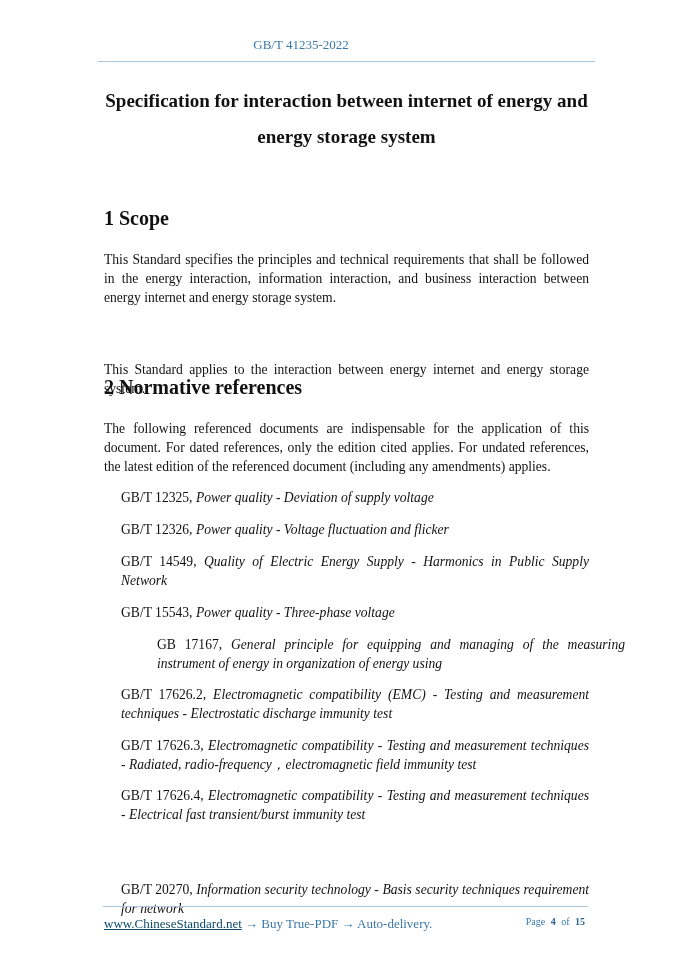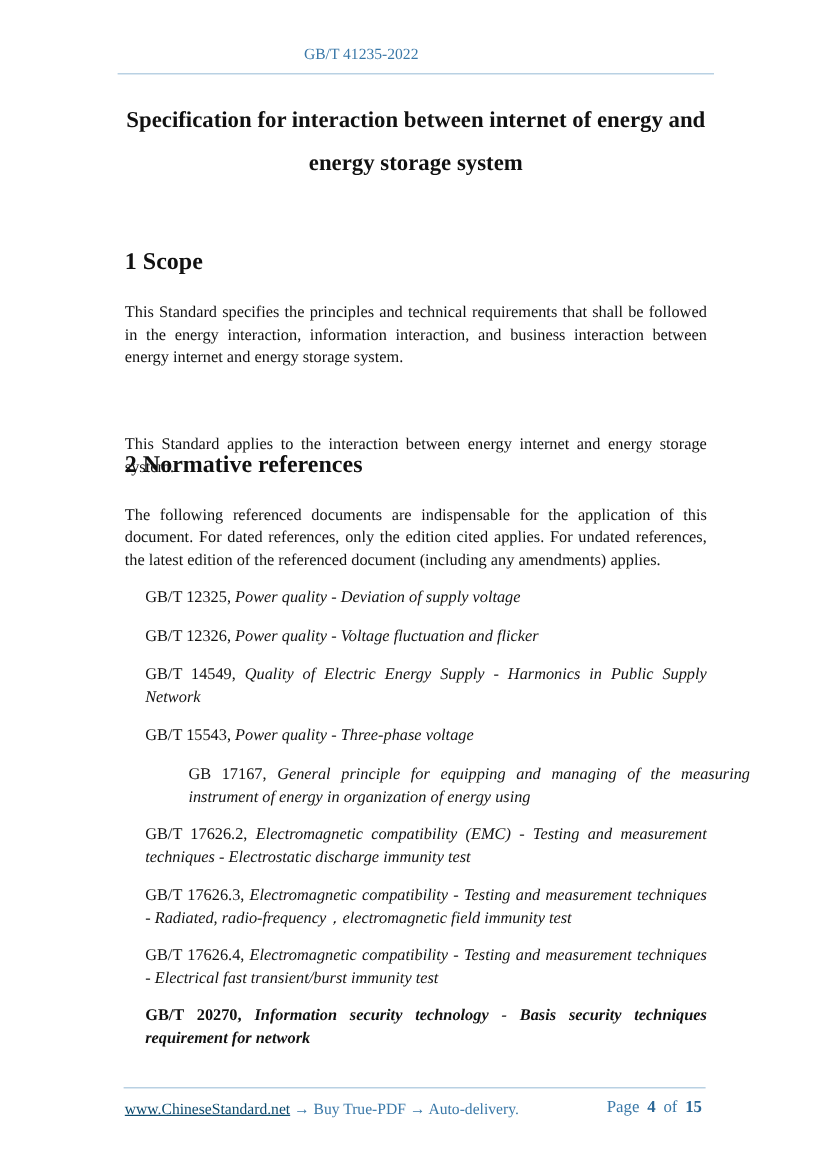--- a/index.html
+++ b/index.html
@@ -86,21 +86,21 @@
     }
     .footer-left .link {
       text-decoration: underline;
       color: #0c4a6e;
       cursor: pointer;
     }
     .footer-right {
       position: absolute;
       top: 916px;
       right: 108px;
-      font-size: 14px;
+      font-size: 10px;
       color: #3a78a8;
       word-spacing: 3px;
     }
     .footer-right b { color: #2b6796; }
   </style>
 </head>
 <body>
 
 <div class="header-code">GB/T 41235-2022</div>
 <div class="header-rule"></div>
@@ -144,21 +144,21 @@
 </div>
 <div class="ref" style="top:685px;">
   <span>GB/T 17626.2, </span><span class="title">Electromagnetic compatibility (EMC) - Testing and measurement techniques - Electrostatic discharge immunity test</span>
 </div>
 <div class="ref" style="top:736px;">
   <span>GB/T 17626.3, </span><span class="title">Electromagnetic compatibility - Testing and measurement techniques - Radiated, radio-frequency，electromagnetic field immunity test</span>
 </div>
 <div class="ref" style="top:786px;">
   <span>GB/T 17626.4, </span><span class="title">Electromagnetic compatibility - Testing and measurement techniques - Electrical fast transient/burst immunity test</span>
 </div>
-<div class="ref" style="top:836px;font-weight:bold;">
+<div class="ref" style="top:880px;">
   <span>GB/T 20270, </span><span class="title">Information security technology - Basis security techniques requirement for network</span>
 </div>
 
 <div class="footer-rule"></div>
 <div class="footer-left">
   <span class="link">www.ChineseStandard.net</span>
   <span>→</span>
   <span>Buy True-PDF</span>
   <span>→</span>
   <span>Auto-delivery.</span>

